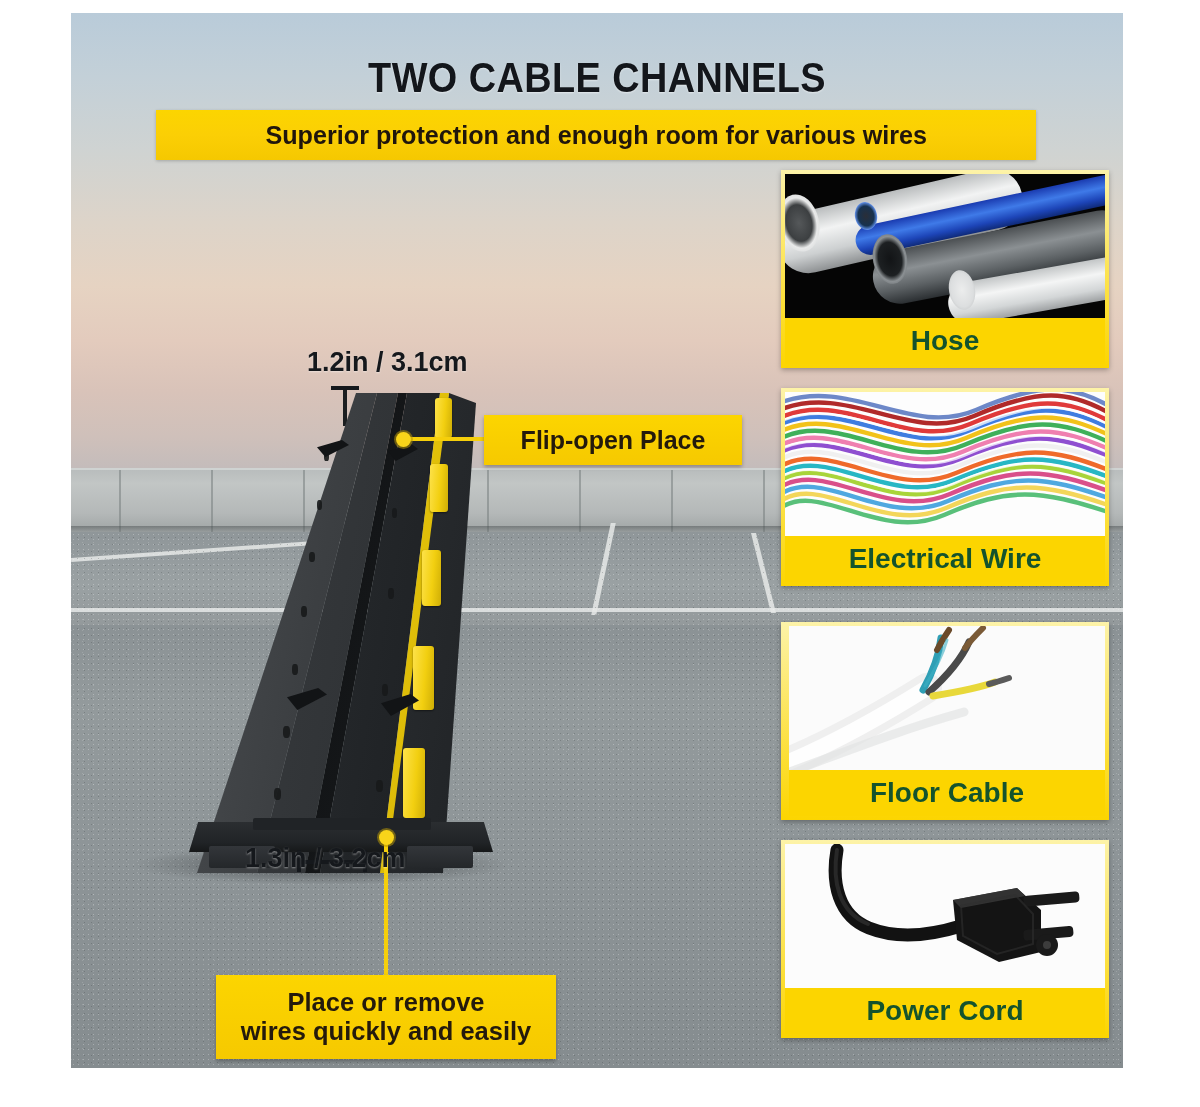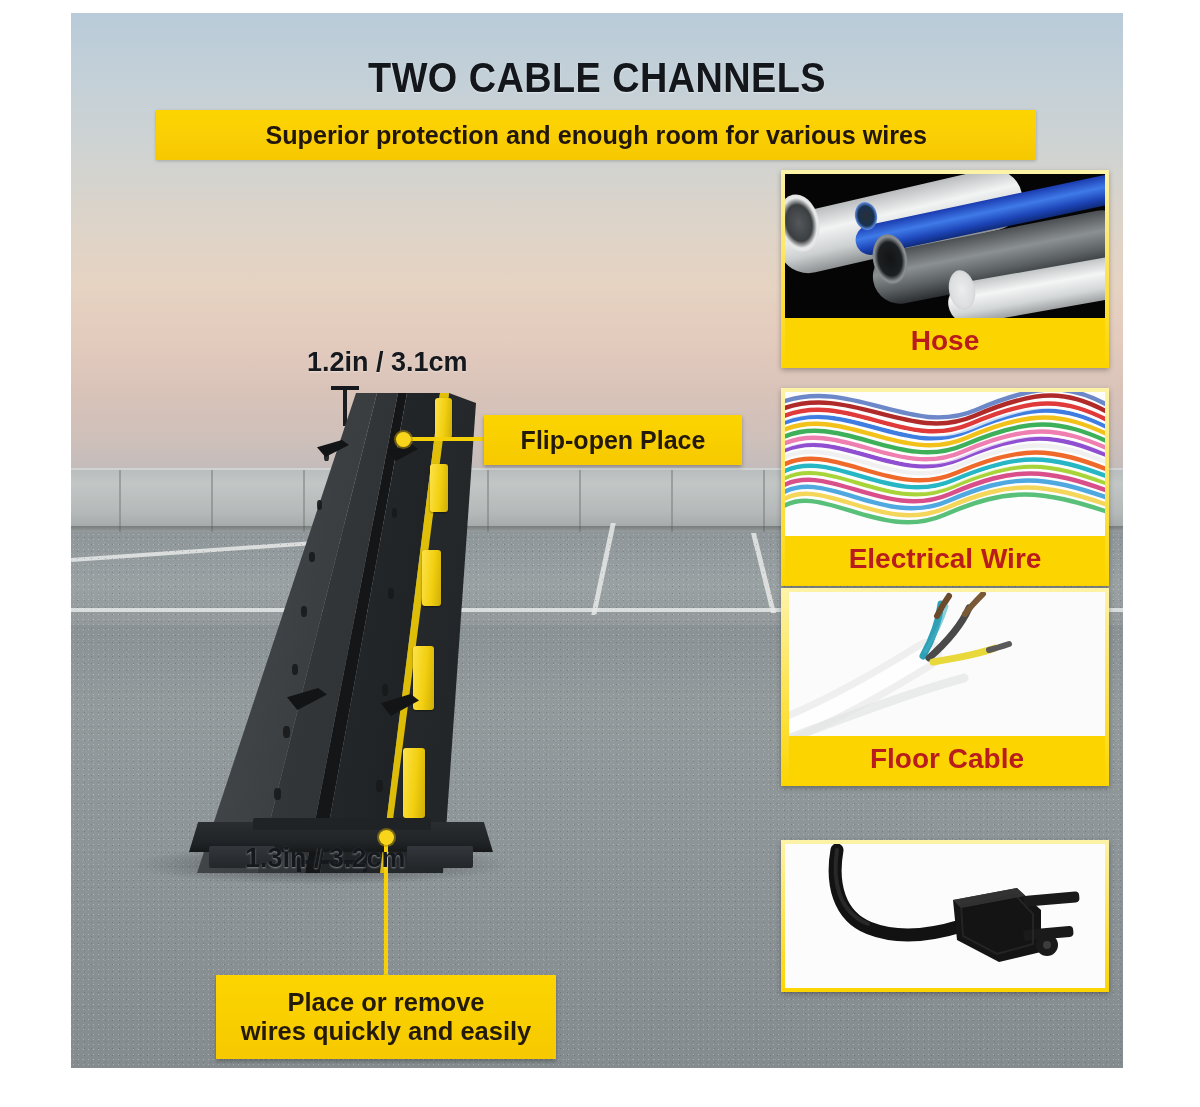--- a/index.html
+++ b/index.html
@@ -117,24 +117,24 @@
 
   
   .tick{position:absolute;background:#15181c;}
 
   
   .card{position:absolute;left:710px;width:328px;
       background:linear-gradient(to bottom,#fdf3a8,#fcd500);
       padding:4px;box-sizing:border-box;box-shadow:0 2px 5px rgba(0,0,0,.3);}
   .card .pic{width:100%;height:144px;overflow:hidden;position:relative;}
   .card .cap{height:46px;background:#fcd500;display:flex;align-items:center;
-      justify-content:center;font-size:28px;font-weight:bold;color:#b91c1c;}
+      justify-content:center;font-size:28px;font-weight:bold;color:#14532d;}
   #card-hose{top:157px;}
   #card-wire{top:375px;}
-  #card-floor{top:575px;padding-left:8px;}
+  #card-floor{top:609px;padding-left:8px;}
   #card-power{top:827px;}
 
   
   .pic-hose{background:#050505;}
   .pipe{position:absolute;border-radius:34px;}
   .pipe-end{position:absolute;border-radius:50%;}
 
   
   .pic-wire{background:#fdfdfd;}
 
@@ -334,16 +334,17 @@
           <path d="M52 6 C 47 38, 54 68, 83 80" stroke="#3a3a3a" stroke-width="4" fill="none" stroke-linecap="round" opacity=".55"></path>
           <path d="M168 56 L 232 44 L 256 66 L 256 108 L 214 118 L 172 96 Z" fill="#141414"></path>
           <path d="M168 56 L 232 44 L 240 52 L 176 64 Z" fill="#3a3a3a" opacity=".8"></path>
           <rect x="238" y="52" width="56" height="11" rx="4" fill="#1a1a1a" transform="rotate(-5 238 52)"></rect>
           <rect x="238" y="86" width="50" height="11" rx="4" fill="#1a1a1a" transform="rotate(-5 238 86)"></rect>
           <circle cx="262" cy="101" r="11" fill="#1a1a1a"></circle>
           <circle cx="262" cy="101" r="4" fill="#3c3c3c"></circle>
           <path d="M176 62 L 230 51 L 248 70 L 248 100 L 212 110 L 178 92 Z" fill="none" stroke="#2e2e2e" stroke-width="2" opacity=".6"></path>
         </svg>
       </div>
+      <div class="cap">Power Cord</div>
     </div>
 
   </div>
 </div>
 
 </body></html>

